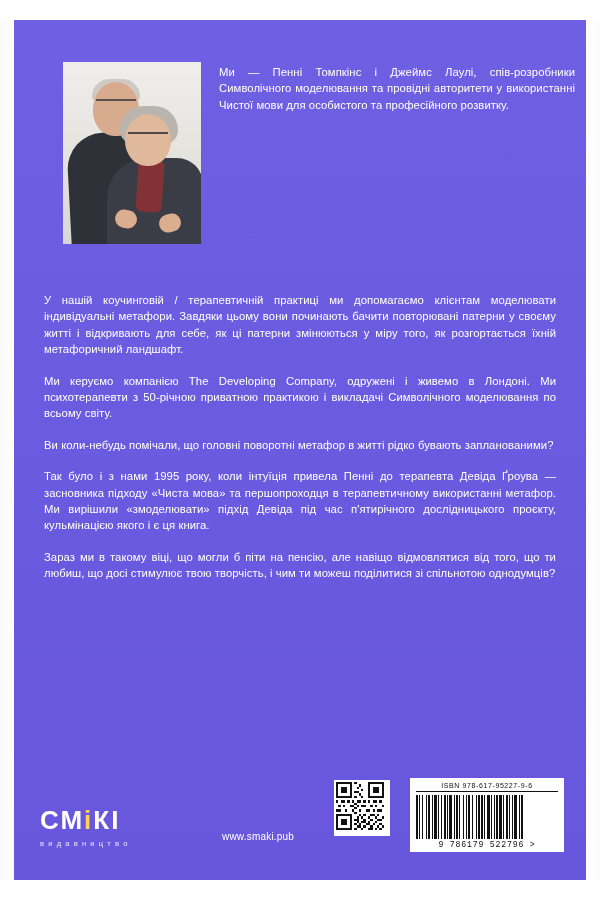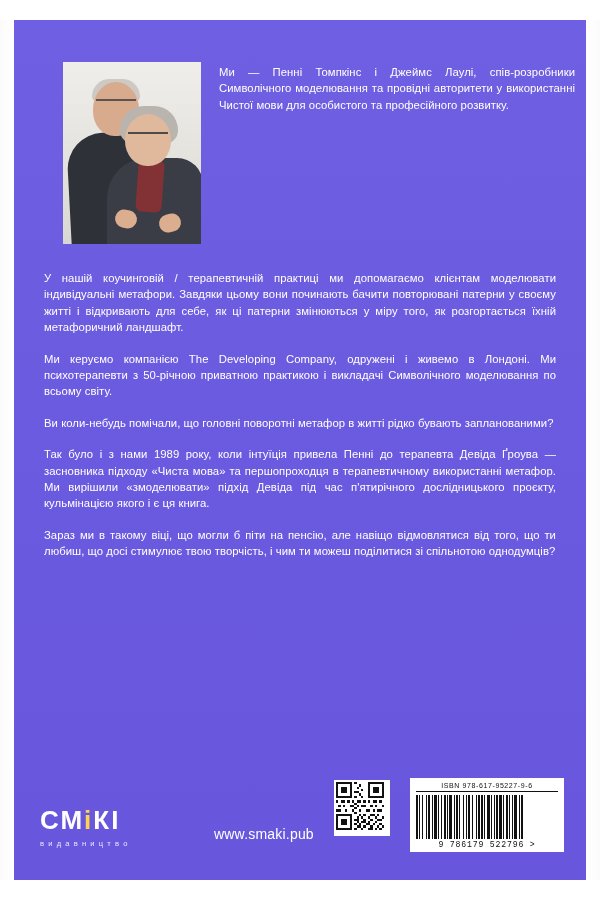--- a/index.html
+++ b/index.html
@@ -166,21 +166,21 @@
     margin: 0 0 13px 0;
     color: #ffffff;
     font-size: 11.3px;
     line-height: 16.4px;
     text-align: justify;
     letter-spacing: .05px;
   }
   .mid-block {
     position: absolute;
     left: 30px;
-    top: 250px;
+    top: 272px;
     width: 512px;
   }
   .mid-block p.body-text {
     margin-bottom: 15px;
   }
   
   .footer {
     position: absolute;
     left: 0;
     bottom: 0;
@@ -205,24 +205,24 @@
   }
   .logo-sub {
     font-size: 7.6px;
     letter-spacing: 4.2px;
     text-align: center;
     margin-top: 2px;
     color: #e9e5ff;
   }
   .site {
     position: absolute;
-    left: 200px;
+    left: 208px;
     bottom: 38px;
     color: #ffffff;
-    font-size: 14px;
+    font-size: 10px;
     letter-spacing: .2px;
     margin-top: 36px;
   }
   .qr {
     position: absolute;
     left: 320px;
     bottom: 44px;
     width: 52px;
     height: 52px;
     background: #ffffff;
@@ -314,21 +314,21 @@
       </div>
       <div class="intro-col">
         <p class="body-text">Ми — Пенні Томпкінс і Джеймс Лаулі, спів-розробники Символічного моделювання та провідні авторитети у використанні Чистої мови для особистого та професійного розвитку.</p>
       </div>
     </div>
 
     <div class="mid-block">
       <p class="body-text">У нашій коучинговій / терапевтичній практиці ми допомагаємо клієнтам моделювати індивідуальні метафори. Завдяки цьому вони починають бачити повторювані патерни у своєму житті і відкривають для себе, як ці патерни змінюються у міру того, як розгортається їхній метафоричний ландшафт.</p>
       <p class="body-text">Ми керуємо компанією The Developing Company, одружені і живемо в Лондоні. Ми психотерапевти з 50-річною приватною практикою і викладачі Символічного моделювання по всьому світу.</p>
       <p class="body-text">Ви коли-небудь помічали, що головні поворотні метафор в житті рідко бувають запланованими?</p>
-      <p class="body-text">Так було і з нами 1989 року, коли інтуїція привела Пенні до терапевта Девіда Ґроува — засновника підходу «Чиста мова» та першопроходця в терапевтичному використанні метафор. Ми вирішили «змоделювати» підхід Девіда під час п'ятирічного дослідницького проєкту, кульмінацією якого і є ця книга.</p>
+      <p class="body-text">Так було і з нами 1995 року, коли інтуїція привела Пенні до терапевта Девіда Ґроува — засновника підходу «Чиста мова» та першопроходця в терапевтичному використанні метафор. Ми вирішили «змоделювати» підхід Девіда під час п'ятирічного дослідницького проєкту, кульмінацією якого і є ця книга.</p>
       <p class="body-text">Зараз ми в такому віці, що могли б піти на пенсію, але навіщо відмовлятися від того, що ти любиш, що досі стимулює твою творчість, і чим ти можеш поділитися зі спільнотою однодумців?</p>
     </div>
 
     <div class="footer">
       <div class="logo">
         <div class="logo-main"><span>СМ</span><span class="i-dot">і</span><span>КІ</span></div>
         <div class="logo-sub">видавництво</div>
       </div>
 
       <div class="site">www.smaki.pub</div>

